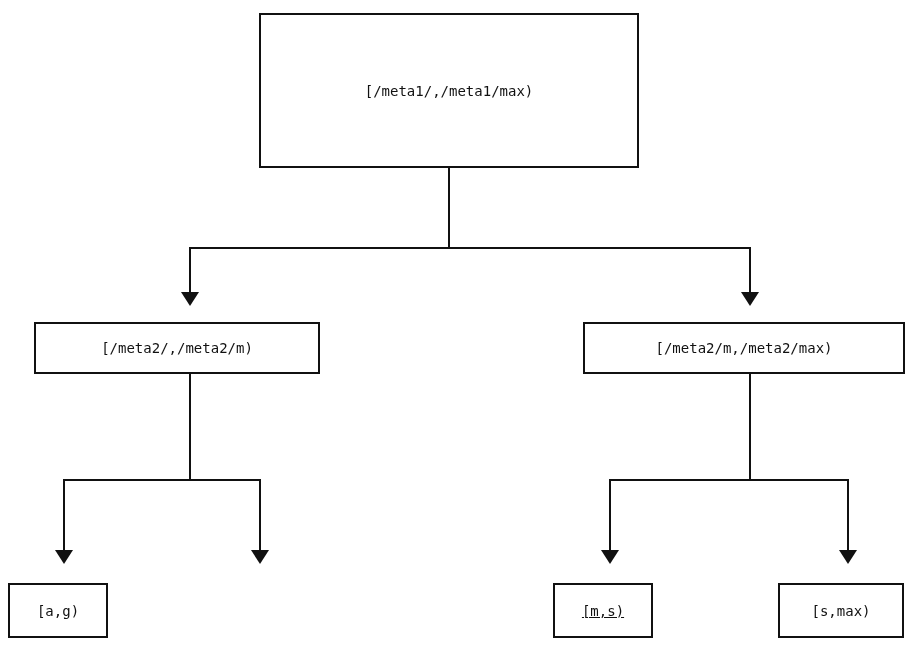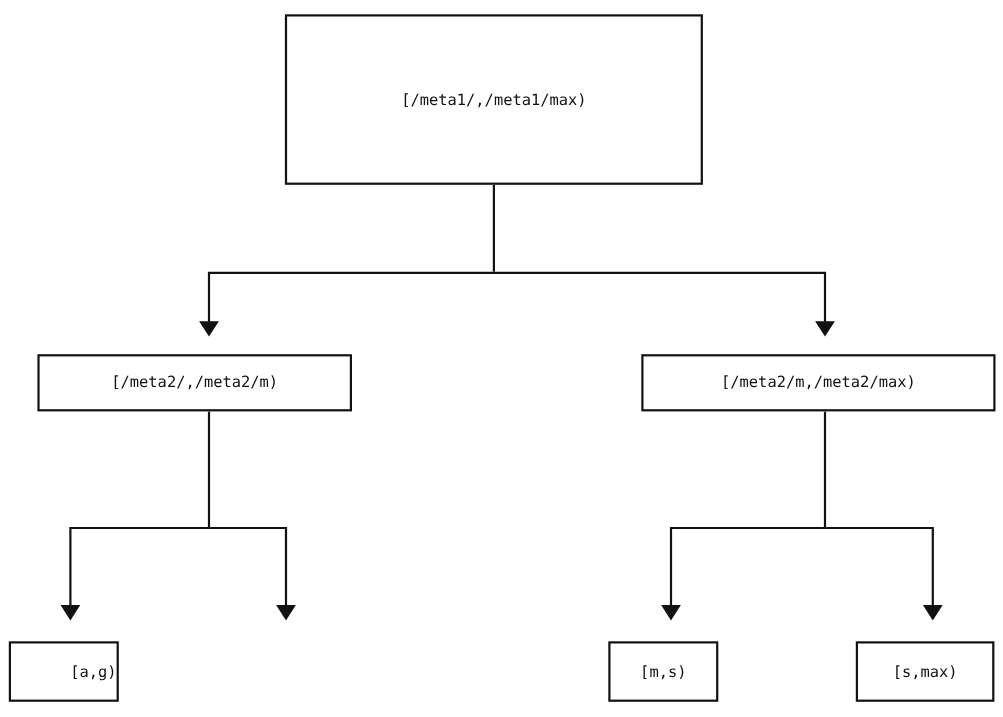--- a/index.html
+++ b/index.html
@@ -27,23 +27,23 @@
     display: flex;
     align-items: center;
     justify-content: center;
     font-size: 14px;
     color: #111111;
     white-space: nowrap;
   }
   .node-root      { left: 259px; top: 13px;  width: 380px; height: 155px; }
   .node-l2-left   { left: 22px;  top: 322px; width: 286px; height: 52px; margin-left: 12px; }
   .node-l2-right  { left: 583px; top: 322px; width: 322px; height: 52px; }
-  .node-leaf-ag   { left: 8px;   top: 583px; width: 100px; height: 55px; justify-content: flex-end; }
+  .node-leaf-ag   { left: 8px;   top: 583px; width: 100px; height: 55px; }
   .node-leaf-gm   { left: 203px; top: 583px; width: 100px; height: 55px; }
-  .node-leaf-ms   { left: 553px; top: 583px; width: 100px; height: 55px; }
+  .node-leaf-ms   { left: 553px; top: 583px; width: 100px; height: 55px; text-decoration: underline; }
   .node-leaf-smax { left: 778px; top: 583px; width: 126px; height: 55px; text-align: right; }
 </style>
 </head>
 <body>
 
 <div class="canvas">
 
   <svg class="connector-layer" viewBox="0 0 912 652" xmlns="http://www.w3.org/2000/svg" fill="none" stroke="#111111" stroke-width="2">
 
     <path d="M449,168 V247"></path>

